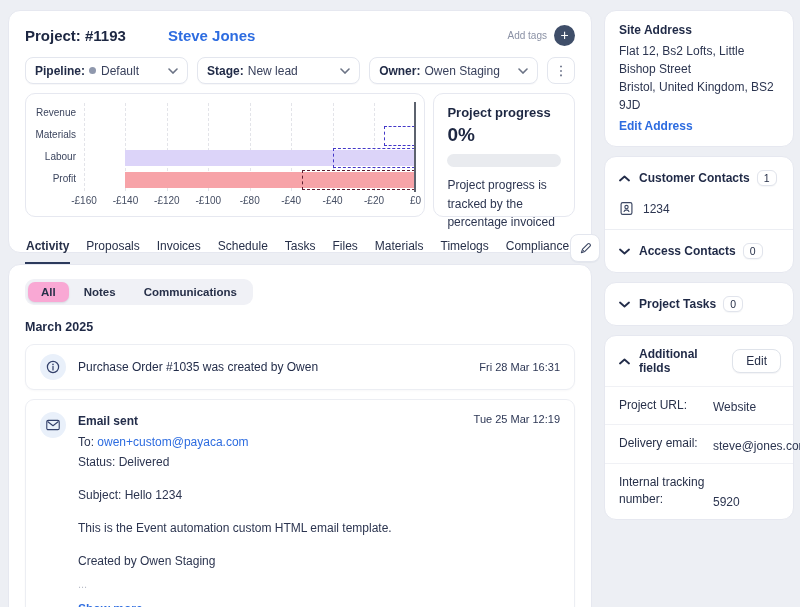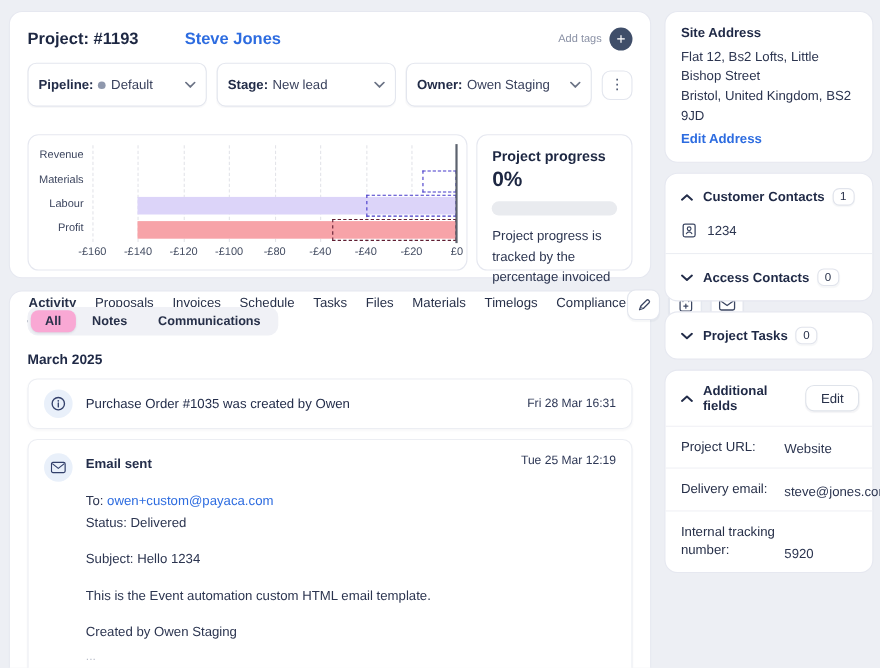--- a/index.html
+++ b/index.html
@@ -19,33 +19,33 @@
   .card-top { padding:14px 16px 0 16px; height:243px; }
   .title-row { display:flex; align-items:center;gap:32px; }
   .page-title { font-size:15px; font-weight:700; color:#1d2742; }
   .customer-link { font-size:15px; font-weight:600; color:#2d6ce0; margin-left:10px; cursor:pointer; }
   .tags-area { margin-left:auto; display:flex; align-items:center; gap:7px; }
   .add-tags-label { font-size:10px; color:#8a91a5; }
   .add-tag-btn { width:21px; height:21px; border-radius:50%; background:#3f4e69; color:#fff;
     border:none; font-size:14px; line-height:19px; text-align:center; cursor:pointer; }
 
   .dropdown-row { display:flex; align-items:center; gap:9px; margin-top:11px; }
-  .dropdown { background:#fff; border:1px solid #e3e6ee; border-radius:8px; height:40px;
+  .dropdown { background:#fff; border:1px solid #e3e6ee; border-radius:8px; height:27px;
     display:flex; align-items:center; padding:0 9px; font-size:12px; cursor:pointer;
     box-shadow:0 1px 1px rgba(30,40,70,.03); }
   .dd-pipeline { width:164px; } .dd-stage { width:164px; } .dd-owner { width:170px; }
   .dd-label { font-weight:700; margin-right:4px; color:#222c48; white-space:nowrap; }
   .dd-value { color:#39415c; white-space:nowrap; overflow:hidden; }
   .dd-caret { margin-left:auto; flex:none; }
   .pipeline-dot { width:7px; height:7px; border-radius:50%; background:#8f98ad; margin-right:5px; flex:none; }
   .kebab-btn { margin-left:auto; width:28px; height:27px; border:1px solid #e3e6ee; border-radius:8px;
     background:#fff; cursor:pointer; font-size:13px; color:#3c4763; line-height:24px; letter-spacing:0; }
 
   
-  .panels-row { display:flex; gap:8px; margin-top:25px; }
+  .panels-row { display:flex; gap:8px; margin-top:9px; }
   .chart-card { width:402px; height:124px; border:1px solid #e6e8f0; border-radius:10px; position:relative; }
   .plot { position:absolute; left:58px; right:9px; top:9px; height:88px; }
   .gridline { position:absolute; top:0; bottom:0; width:0; border-left:1px dashed #e3e4e9; }
   .zero-axis { position:absolute; right:-1px; top:-1px; bottom:-1px; width:2px; background:#5c626e; }
   .cat-label { position:absolute; left:0; width:50px; text-align:right; font-size:10px; color:#3c455e; }
   .bar-solid { position:absolute; right:0; height:16px; }
   .bar-dashed { position:absolute; right:0; height:20px; border:1.5px dashed; background:transparent; }
   .x-axis { position:absolute; left:58px; right:9px; top:101px; height:14px; }
   .x-tick { position:absolute; transform:translateX(-50%); font-size:10px; color:#454e63; white-space:nowrap; }
 
@@ -74,21 +74,21 @@
   .month-heading { font-size:12.5px; font-weight:700; margin:15px 0 10px 0; color:#1f2946; }
   .feed-item { border:1px solid #eceef3; border-radius:9px; background:#fff; margin-bottom:9px;
     box-shadow:0 1px 2px rgba(30,40,70,.03); position:relative; }
   .feed-item.simple { display:flex; align-items:center; padding:9px 14px; min-height:41px; }
   .icon-circle { width:26px; height:26px; border-radius:50%; background:#e9f0fa; flex:none;
     display:flex; align-items:center; justify-content:center; }
   .feed-text { font-size:12px; margin-left:12px; color:#232d4a; }
   .feed-time { margin-left:auto; font-size:11px; color:#2e3856; white-space:nowrap; padding-left:10px; }
   .feed-item.email { padding:12px 14px 13px 14px; display:flex; }
   .email-body { margin-left:12px; flex:1; font-size:12px; line-height:1.5; }
-  .email-title { font-weight:700; margin-bottom:16px; }
+  .email-title { font-weight:700; margin-bottom:3px; }
   .email-time { position:absolute; right:14px; top:13px; font-size:11px; color:#2e3856; }
   .email-line { margin-bottom:2px; color:#2c3550; }
   .email-gap { height:13px; }
   .link { color:#2d6ce0; cursor:pointer; text-decoration:none; }
   .truncation { color:#b9bdc9; font-size:11px; margin-top:6px; }
   .show-more { color:#2d6ce0; font-weight:600; font-size:12px; margin-top:7px; cursor:pointer; display:inline-block; }
 
   
   .side-card { background:#fff; border:1px solid #e6e8f0; border-radius:12px; margin-bottom:9px; }
   .addr-card { padding:12px 14px; }

